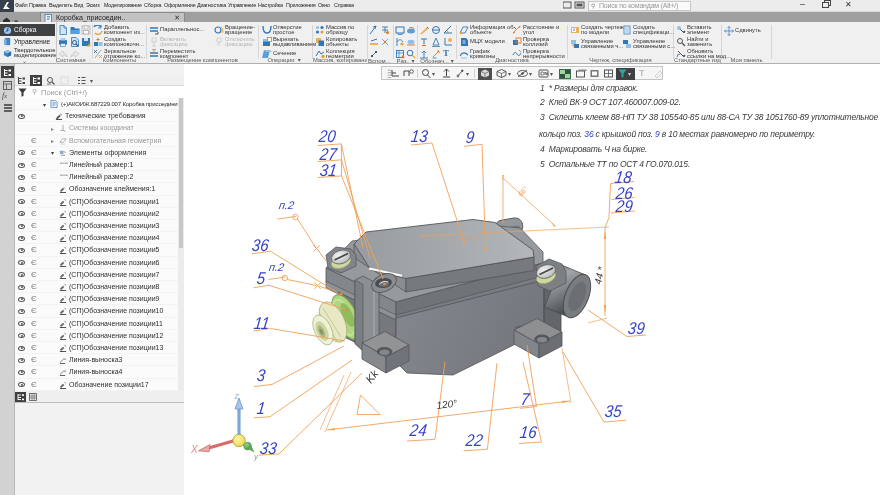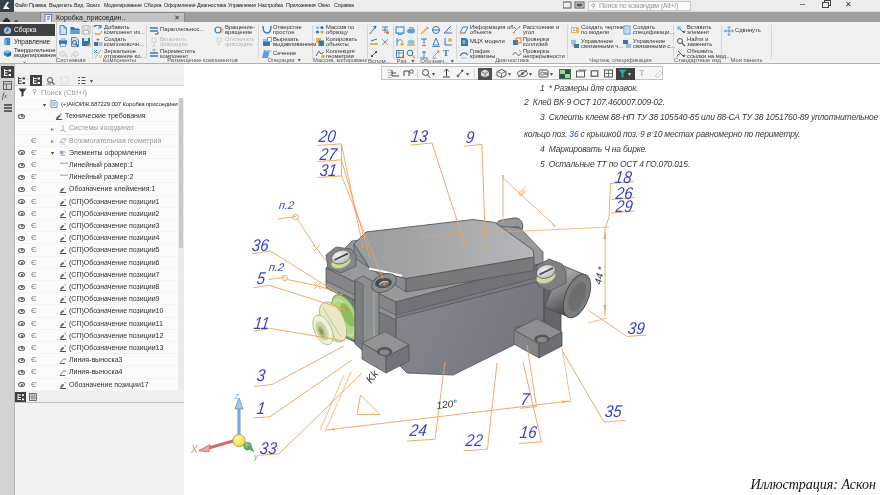--- a/index.html
+++ b/index.html
@@ -991,23 +991,23 @@
 <text x="191" y="453" font-size="10" fill="#e08888" font-style="italic" font-family="Liberation Sans">X</text>
 <text x="254" y="459" font-size="8" fill="#6ab06a" font-style="italic" font-family="Liberation Sans">y</text>
 </g>
 <circle cx="384.5" cy="284" r="1.3" fill="#e8883c"></circle>
       <circle cx="341.5" cy="294" r="1.3" fill="#e8883c"></circle>
       <circle cx="347" cy="309.5" r="1.3" fill="#e8883c"></circle>
 </svg>
 
 <div id="techtext">
 <div class="tt" style="left:540px;top:82.5px">1&nbsp;&nbsp;* Размеры для справок.</div>
-<div class="tt" style="left:524px;top:96.5px">2&nbsp;&nbsp;Клей ВК-9 ОСТ 107.460007.009-02.</div>
+<div class="tt" style="left:540px;top:96.5px">2&nbsp;&nbsp;Клей ВК-9 ОСТ 107.460007.009-02.</div>
 <div class="tt" style="left:540px;top:111.5px">3&nbsp;&nbsp;Склеить клеем 88-НП ТУ 38 105540-85 или 88-СА ТУ 38 1051760-89 уплотнительное</div>
-<div class="tt" style="left:524px;top:128.5px">кольцо поз. <b>36</b> с крышкой поз. <b>9</b> в 10 местах равномерно по периметру.</div>
+<div class="tt" style="left:539px;top:128.5px">кольцо поз. <b>36</b> с крышкой поз. <b>9</b> в 10 местах равномерно по периметру.</div>
 <div class="tt" style="left:540px;top:143.5px">4&nbsp;&nbsp;Маркировать Ч на бирке.</div>
 <div class="tt" style="left:540px;top:158.5px">5&nbsp;&nbsp;Остальные ТТ по ОСТ 4 ГО.070.015.</div>
 <div class="callout" style="left:319px;top:128.3px">20</div>
       <div class="callout" style="left:319.5px;top:145.8px">27</div>
       <div class="callout" style="left:319.5px;top:161.8px">31</div>
       <div class="callout" style="left:411px;top:128.3px">13</div>
       <div class="callout" style="left:465.5px;top:129.3px">9</div>
       <div class="callout" style="left:614.5px;top:168.8px">18</div>
       <div class="callout" style="left:615.5px;top:185.3px">26</div>
       <div class="callout" style="left:615.5px;top:197.8px">29</div>
@@ -1019,14 +1019,13 @@
       <div class="callout" style="left:256.5px;top:366.8px">3</div>
       <div class="callout" style="left:256.5px;top:399.8px">1</div>
       <div class="callout" style="left:259.5px;top:439.8px">33</div>
       <div class="callout" style="left:409.5px;top:422.3px">24</div>
       <div class="callout" style="left:465.5px;top:432.3px">22</div>
       <div class="callout" style="left:520px;top:423.8px">16</div>
       <div class="callout" style="left:520.5px;top:391.3px">7</div>
       <div class="callsm" style="left:279px;top:199.5px">п.2</div>
       <div class="callsm" style="left:268.5px;top:261.5px">п.2</div>
     </div>
-<div id="credit">Иллюстрация: Аскон</div>
 </div>
 
 </body></html>

